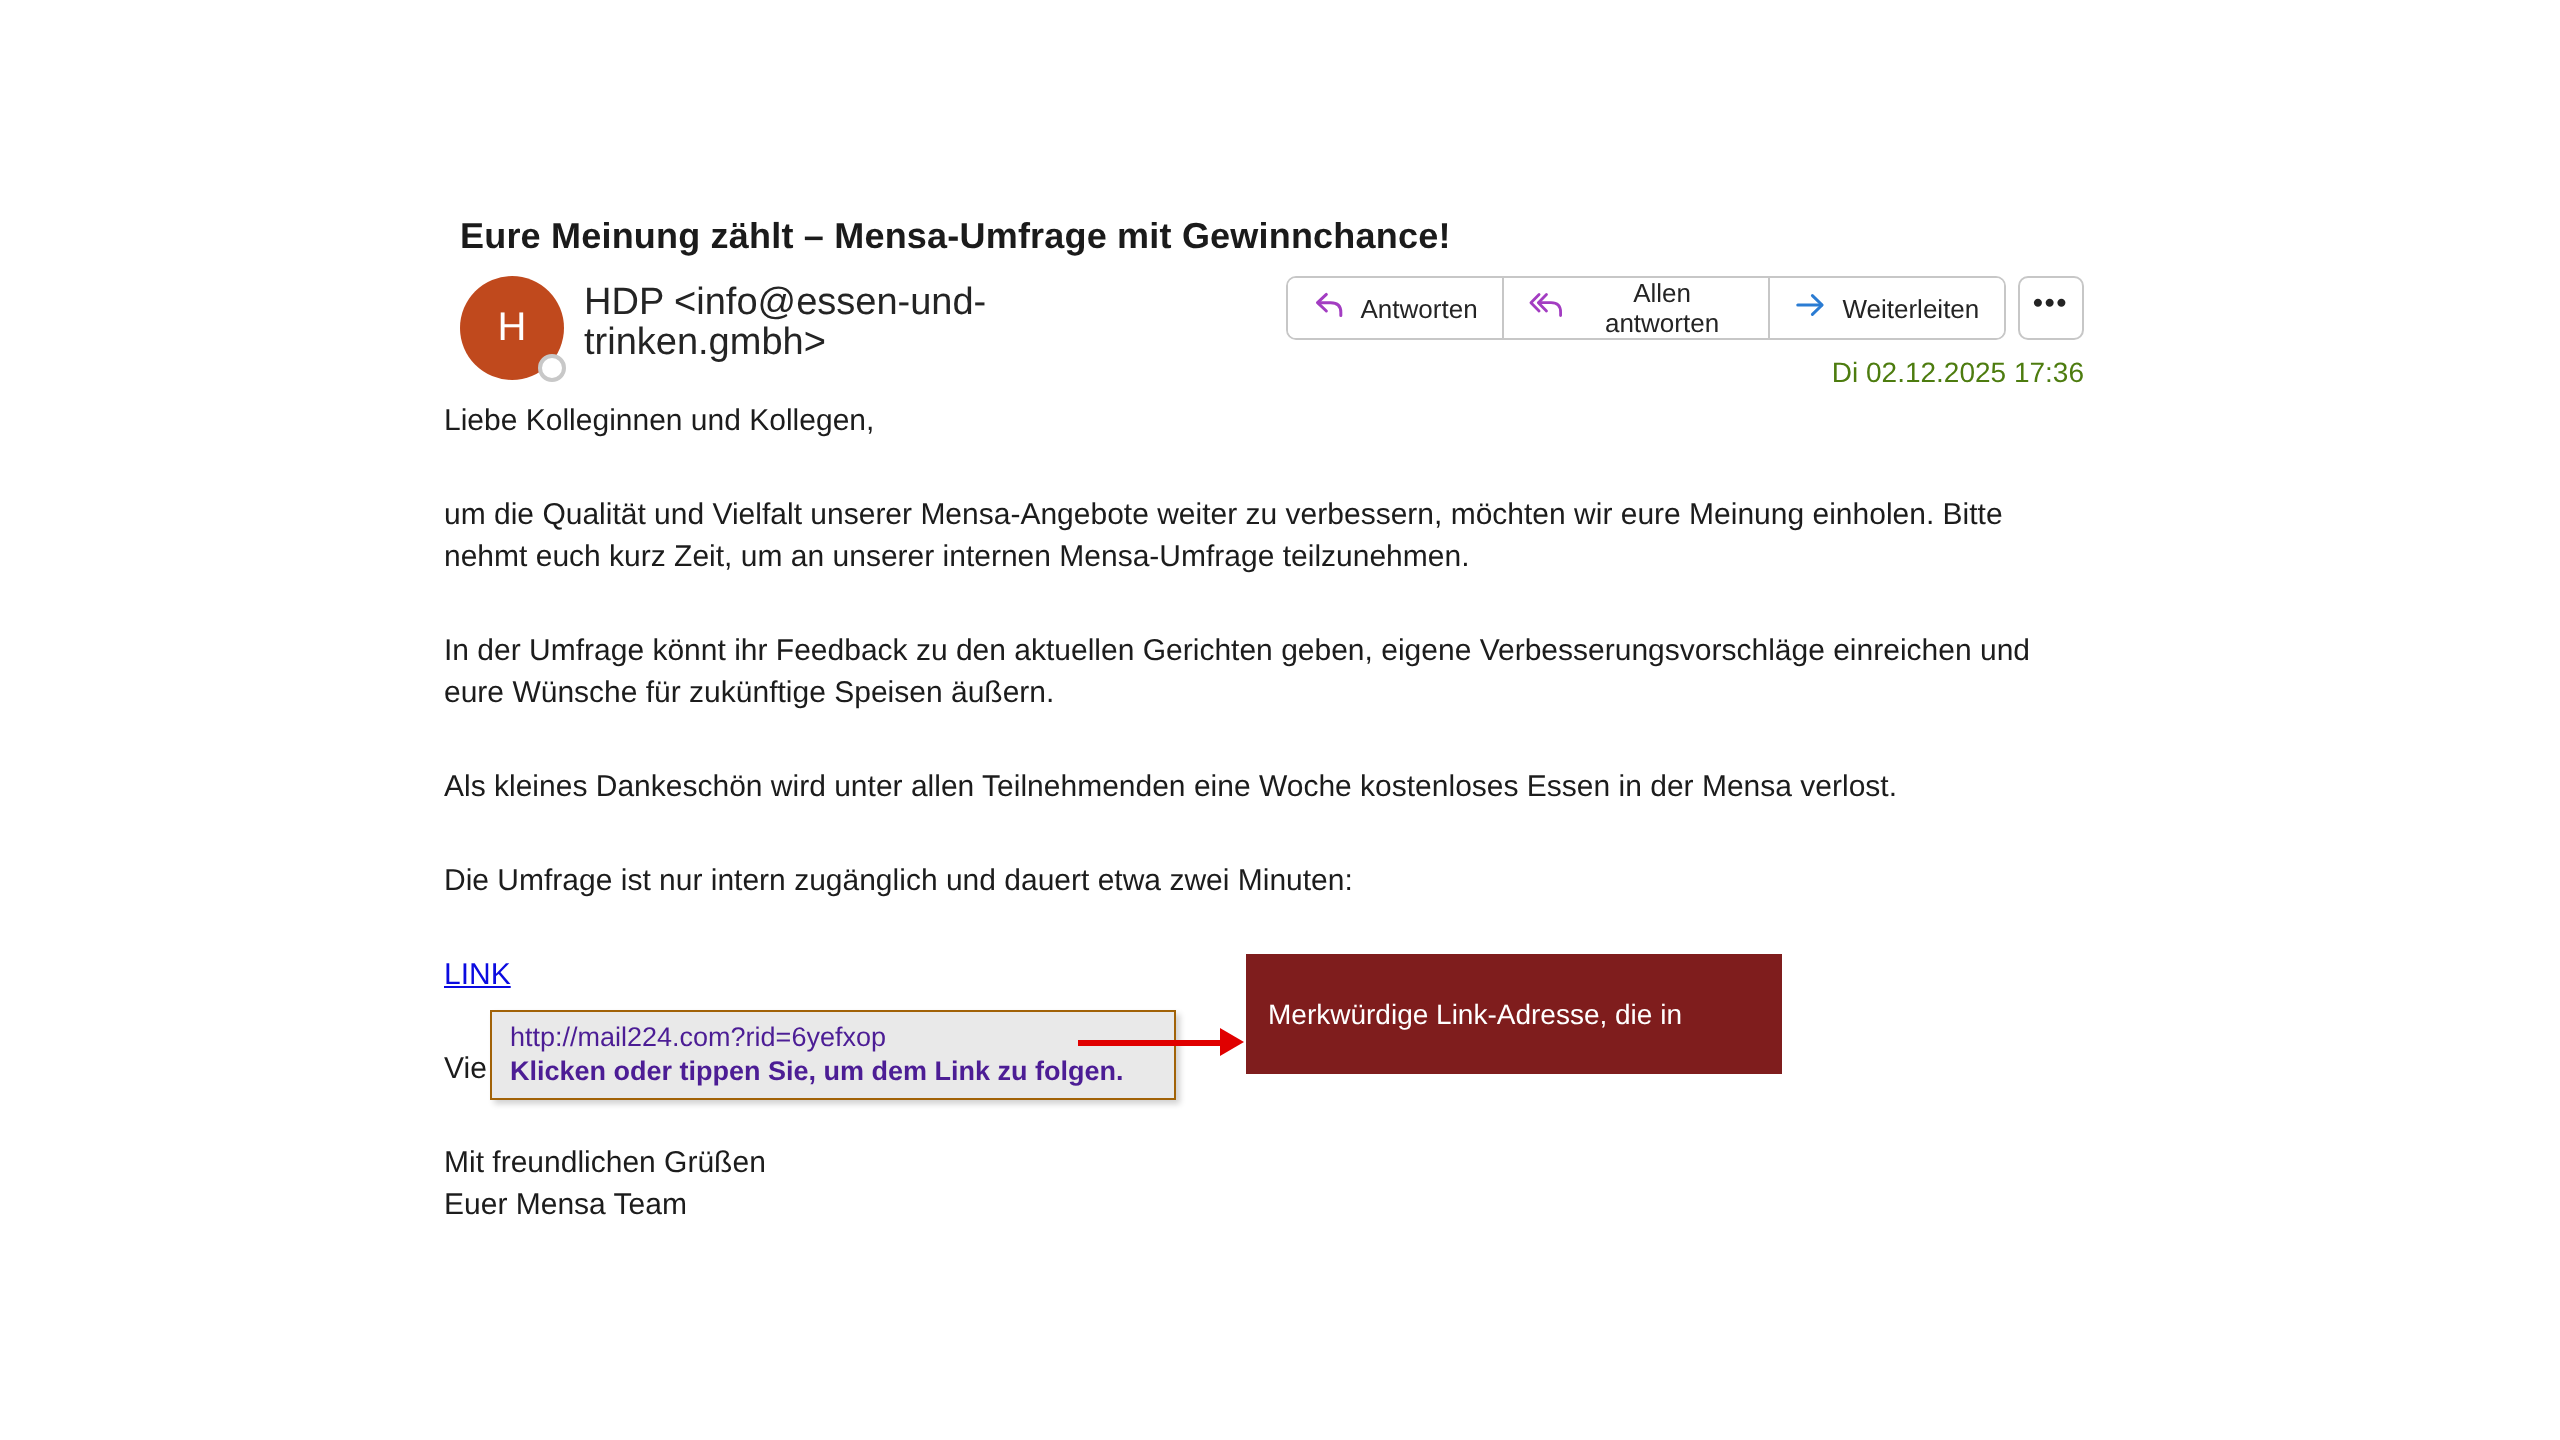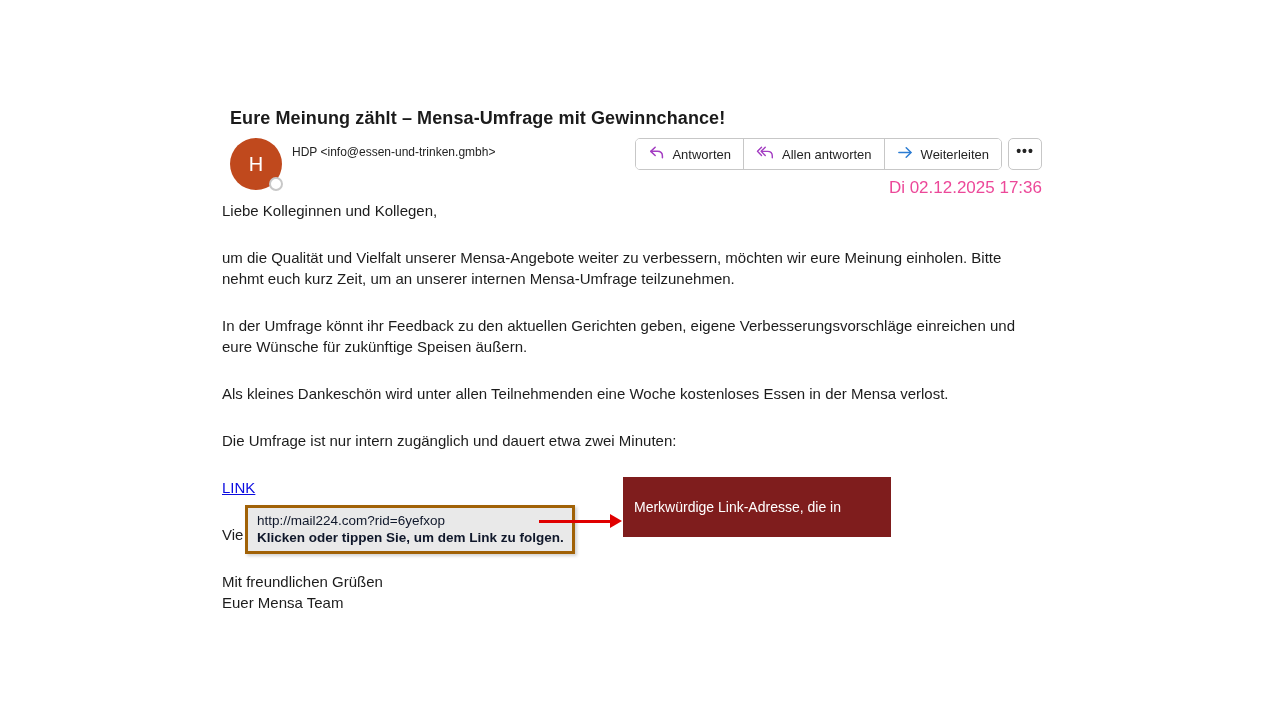--- a/index.html
+++ b/index.html
@@ -13,53 +13,53 @@
   .subject { font-size:18px; line-height:24px; font-weight:600; color:#1b1b1b; margin-left:8px; letter-spacing:.1px; }
 
   .header-row { display:flex; justify-content:space-between; align-items:flex-start; margin-top:8px; height:62px; }
   .sender-block { display:flex; align-items:flex-start; gap:10px; padding-left:8px; }
   .avatar-wrap { position:relative; width:52px; height:52px; flex:0 0 auto; cursor:pointer; }
   .avatar { width:52px; height:52px; border-radius:50%; background:#c0491d; color:#fff;
             display:flex; align-items:center; justify-content:center; font-size:20px; }
   .presence { position:absolute; right:-1px; bottom:-1px; width:14px; height:14px; border-radius:50%;
               background:#fff; border:2px solid #c8c8c8; }
   .sender-lines { padding-top:4px; }
-  .sender-name { font-size:12px; color:#242424; line-height:20px; cursor:pointer; }
+  .sender-name { font-size:19px; color:#242424; line-height:20px; cursor:pointer; }
   .recipient-line { display:flex; align-items:center; gap:5px; margin-top:3px; font-size:13px; }
   .to-label { color:#616161; }
   .check-icon { width:13px; height:13px; border-radius:50%; background:#13a10e; display:inline-flex;
                 align-items:center; justify-content:center; }
   .check-icon svg { display:block; }
   .recipient-name { color:#333; cursor:pointer; }
 
   .actions-block { display:flex; flex-direction:column; align-items:flex-end; }
   .actions-row { display:flex; align-items:stretch; gap:6px;margin-left:36px; }
   .btn-group { display:flex; border:1px solid #c7c7c7; border-radius:5px; overflow:hidden; background:#fff; }
   .action-btn { display:flex; align-items:center; gap:7px; padding:0 12px; height:30px; background:#fff;
                 border:none; font-size:13px; color:#242424; cursor:pointer; font-family:inherit; }
   .action-btn + .action-btn { border-left:1px solid #c7c7c7; }
   .more-btn { width:34px; height:32px; border:1px solid #c7c7c7; border-radius:5px; background:#fff;
               font-size:14px; letter-spacing:1px; color:#242424; cursor:pointer; display:flex;
               align-items:center; justify-content:center; padding-bottom:6px; font-weight:bold; }
-  .timestamp { margin-top:8px; font-size:17px; color:#ec4899; }
+  .timestamp { margin-top:8px; font-size:14px; color:#4d7c0f; }
 
   .banner { margin-top:16px; background:#e5e5e5; border-left:4px solid #6e6e6e; padding:7px 12px;
             font-size:12.5px; color:#1f1f1f; line-height:16px; }
   .banner a { color:#0b0be0; text-decoration:underline; cursor:pointer; }
 
   .body-text { font-size:15px; line-height:21px; color:#1c1c1c; }
   .body-text p { margin-bottom:26px; }
   .link-line { margin-bottom:12px; }
   .link-line a { color:#0b0be0; text-decoration:underline; font-size:15px; cursor:pointer; }
   .occluded-line { margin-bottom:26px; }
   .signature p { margin-bottom:0; }
 
   
-  .tooltip { position:absolute; left:245px; top:505px; background:#e9e9e9; border:3px solid #a16207;
-             padding:4px 8px 5px 9px; font-size:13.5px; line-height:17px; color:#0f172a; white-space:nowrap;
+  .tooltip { position:absolute; left:245px; top:505px; background:#e9e9e9; border:1px solid #a16207;
+             padding:4px 25px 5px 9px; font-size:13.5px; line-height:17px; color:#4c1d95; white-space:nowrap;
              box-shadow:2px 2px 3px rgba(0,0,0,0.18); }
   .tooltip .hint { font-weight:bold; }
 
   .arrow-line { position:absolute; left:539px; top:520px; width:74px; height:2.5px; background:#e00000; }
   .arrow-head { position:absolute; left:610px; top:514px; width:0; height:0;
                 border-top:7px solid transparent; border-bottom:7px solid transparent;
                 border-left:12px solid #e00000; }
 
   .annotation-box { position:absolute; left:623px; top:477px; width:268px; height:60px; background:#7f1d1d;
                     color:#ffffff; font-size:14px; line-height:19px; display:flex; flex-direction:column;

